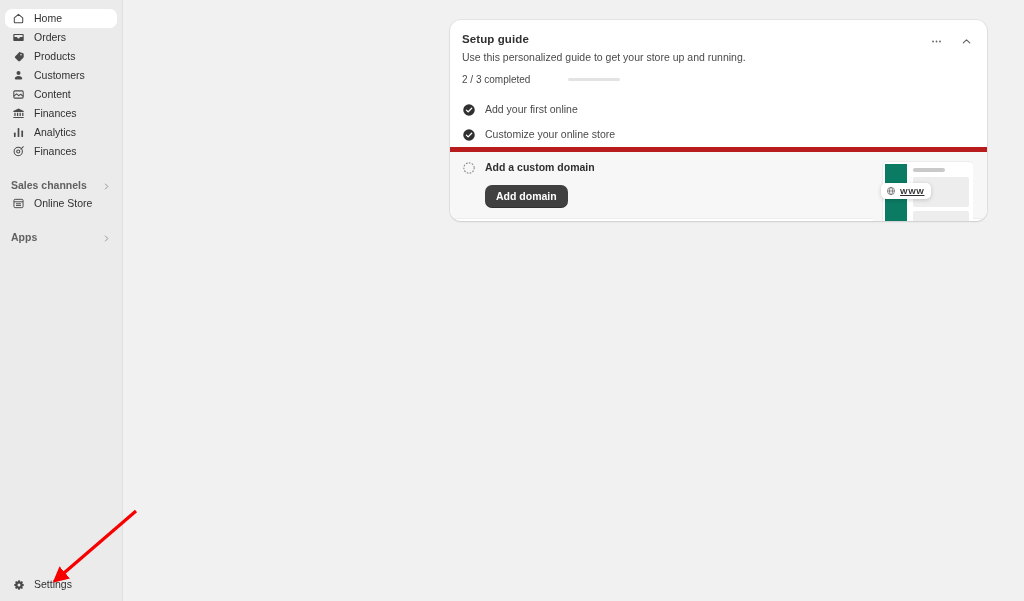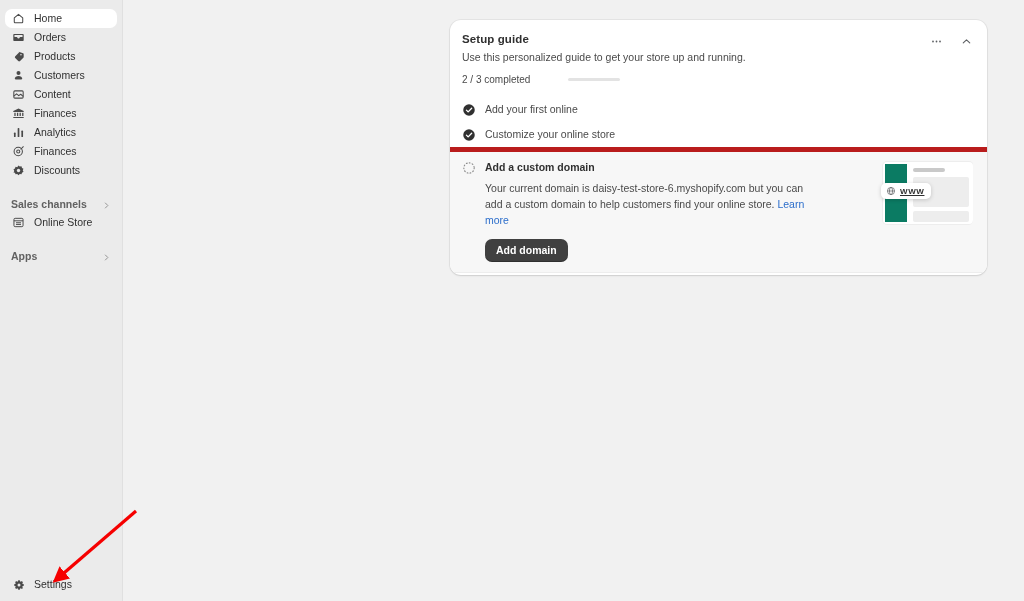--- a/index.html
+++ b/index.html
@@ -258,29 +258,20 @@
       <span class="nav-icon">
         <svg width="13" height="13" viewBox="0 0 20 20" fill="none" stroke="currentColor" stroke-width="1.6">
           <circle cx="9.6" cy="10" r="6.4"></circle>
           <circle cx="9.6" cy="10" r="2.4"></circle>
           <path d="M13.6 6.2 17.4 2.6" stroke-linecap="round"></path>
         </svg>
       </span>
       <span class="nav-label">Finances</span>
     </div>
 
-    <div class="nav-item">
-      <span class="nav-icon">
-        <svg width="13" height="13" viewBox="0 0 20 20" fill="currentColor">
-          <path d="M10 2.2 12 4l2.6-.5.8 2.5 2.3 1.3-1.2 2.4 1.2 2.4-2.3 1.3-.8 2.5-2.6-.5-2 1.8-2-1.8-2.6.5-.8-2.5L2.3 13l1.2-2.4L2.3 8.2l2.3-1.3.8-2.5L8 4.9z"></path>
-          <circle cx="10" cy="10" r="2.6" fill="#ebebeb"></circle>
-        </svg>
-      </span>
-      <span class="nav-label">Discounts</span>
-    </div>
 
     <div style="height:12px"></div>
     <div class="nav-section-head">
       <span class="nav-section-title">Sales channels</span>
       <span class="chev-right">
         <svg width="9" height="9" viewBox="0 0 20 20" fill="none" stroke="currentColor" stroke-width="2" stroke-linecap="round" stroke-linejoin="round">
           <path d="M7.5 4.5 13 10l-5.5 5.5"></path>
         </svg>
       </span>
     </div>
@@ -371,23 +362,20 @@
 
       <div class="task-active">
         <span class="task-check">
           <svg width="14" height="14" viewBox="0 0 20 20">
             <circle cx="10" cy="10" r="7.4" fill="none" stroke="#8a8a8a" stroke-width="1.6" stroke-linecap="round" stroke-dasharray="1.2 3.1"></circle>
           </svg>
         </span>
 
         <div class="task-active-body">
           <div class="task-active-title">Add a custom domain</div>
-          <div class="task-desc">
-            <span>Your current domain is daisy-test-store-6.myshopify.com but you can add a custom domain to help customers find your online store. </span><a class="link">Learn more</a>
-          </div>
           <button class="btn-primary">Add domain</button>
         </div>
 
         <div class="illus">
           <div class="illus-browser">
             <div class="illus-greenbar"></div>
             <div class="illus-line"></div>
             <div class="illus-block"></div>
             <div class="illus-block2"></div>
           </div>

